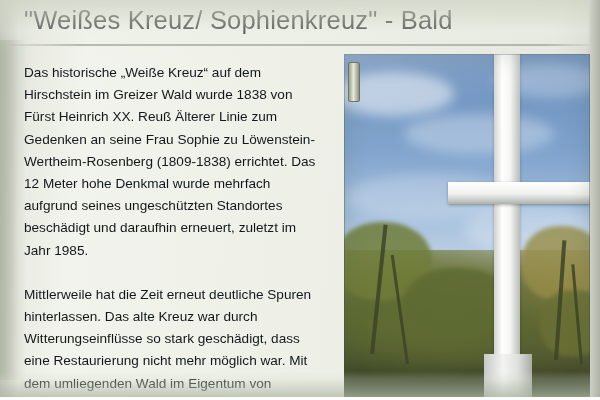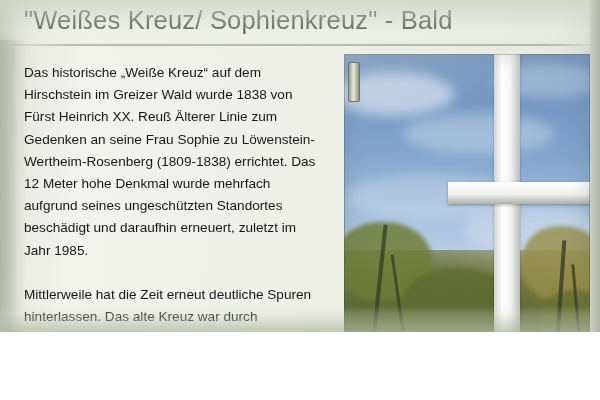--- a/index.html
+++ b/index.html
@@ -3,21 +3,21 @@
 <meta charset="utf-8">
 <style>
   html, body {
     margin: 0;
     padding: 0;
     background: #ffffff;
   }
   #stage {
     position: relative;
     width: 600px;
-    height: 332px;
+    height: 397px;
     overflow: hidden;
     font-family: "Liberation Sans", sans-serif;
     background: #eab308;
   }
 
   
   .board {
     position: absolute;
     left: 0; top: 0;
     width: 600px; height: 400px;

